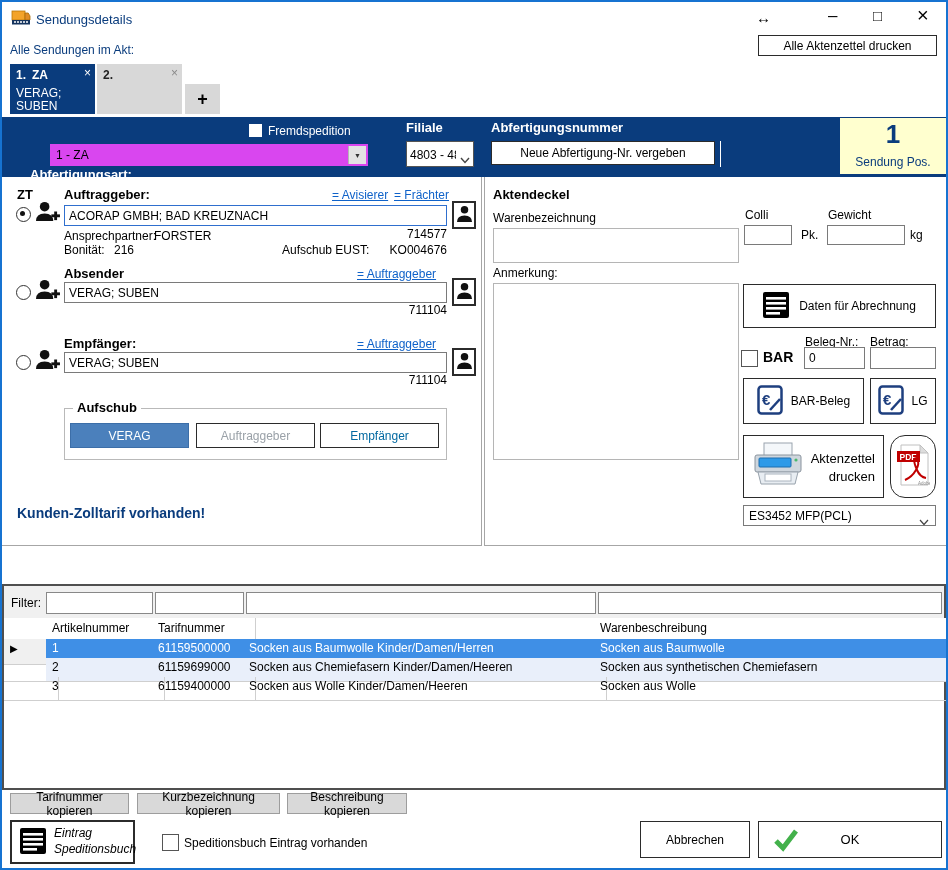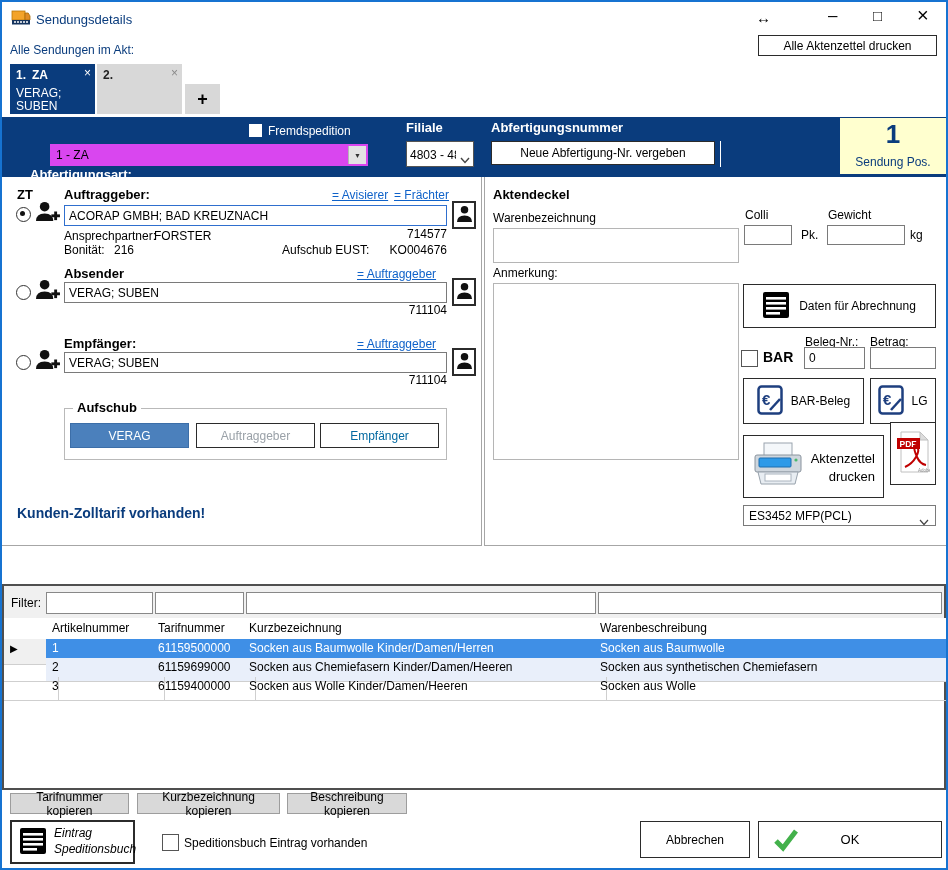--- a/index.html
+++ b/index.html
@@ -223,21 +223,21 @@
       <rect x="9" y="17" width="32" height="9" rx="1" fill="#2e9ae8" stroke="#1d6fb0"></rect>
       <circle cx="46" cy="19" r="1.6" fill="#49b86d"></circle>
       <path d="M8 31h40l-3 12H11z" fill="#e8edf2" stroke="#98a2ac"></path>
       <rect x="15" y="33" width="26" height="7" fill="#fff" stroke="#aab4be"></rect>
     </svg></span>
     <span class="abs" style="right:8px;top:14px;text-align:right;font-size:13px;line-height:1.35;">
       <div>Aktenzettel</div>
       <div>drucken</div>
     </span>
   </button>
-  <button class="btn-w" style="left:888px;top:420px;width:46px;height:63px;">
+  <button class="btn-w" style="left:888px;top:433px;width:46px;height:63px;border-radius:15px;">
     <span><svg width="34" height="46" viewBox="0 0 34 46">
       <path d="M5 3h19l8 8v32H5z" fill="#fff" stroke="#c0c0c0"></path>
       <path d="M24 3l8 8h-8z" fill="#ddd" stroke="#c0c0c0"></path>
       <rect x="1" y="9" width="23" height="11" fill="#c00000"></rect>
       <text x="3.5" y="18" font-family="Liberation Sans,sans-serif" font-size="8.5" font-weight="bold" fill="#fff">PDF</text>
       <path d="M9 38q7-3 11-10t1-11q-2-2-2.6 1t2.6 10q3 7 9 8" fill="none" stroke="#c00000" stroke-width="2"></path>
       <text x="22" y="43" font-family="Liberation Sans,sans-serif" font-size="4.5" fill="#888">Adobe</text>
     </svg></span>
   </button>
   <div class="abs" style="left:741px;top:503px;width:193px;height:21px;background:#fff;border:1px solid #7a7a7a;">
@@ -254,21 +254,20 @@
   <input class="inp" style="left: 44px; top: 590px; width: 107px; height: 22px; border-color: rgb(136, 136, 136);">
   <input class="inp" style="left: 153px; top: 590px; width: 89px; height: 22px; border-color: rgb(136, 136, 136);">
   <input class="inp" style="left: 244px; top: 590px; width: 350px; height: 22px; border-color: rgb(136, 136, 136);">
   <input class="inp" style="left: 596px; top: 590px; width: 344px; height: 22px; border-color: rgb(136, 136, 136);">
 
   <div class="abs" style="left:2px;top:616px;width:940px;height:170px;background:#fff;"></div>
 
   <div class="hc" style="left:2px;top:616px;width:42px;height:21px;"></div>
   <div class="hc" style="left:44px;top:616px;width:106px;height:21px;">Artikelnummer</div>
   <div class="hc" style="left:150px;top:616px;width:91px;height:21px;">Tarifnummer</div>
-  <div class="hc" style="left:241px;top:616px;width:351px;height:21px;">Kurzbezeichnung</div>
   <div class="hc" style="left:592px;top:616px;width:350px;height:21px;">Warenbeschreibung</div>
 
   <div class="cell" style="left:2px;top:637px;width:42px;height:19px;background:#f0f0f0;font-size:10px;padding-top:4px;">▶</div>
   <div class="cell sel-row" style="left:44px;top:637px;width:106px;height:19px;">1</div>
   <div class="cell sel-row" style="left:150px;top:637px;width:91px;height:19px;">61159500000</div>
   <div class="cell sel-row" style="left:241px;top:637px;width:351px;height:19px;">Socken aus Baumwolle Kinder/Damen/Herren</div>
   <div class="cell sel-row" style="left:592px;top:637px;width:350px;height:19px;">Socken aus Baumwolle</div>
 
   <div class="cell" style="left:2px;top:656px;width:42px;height:19px;"></div>
   <div class="cell alt-row" style="left:44px;top:656px;width:106px;height:19px;">2</div>

